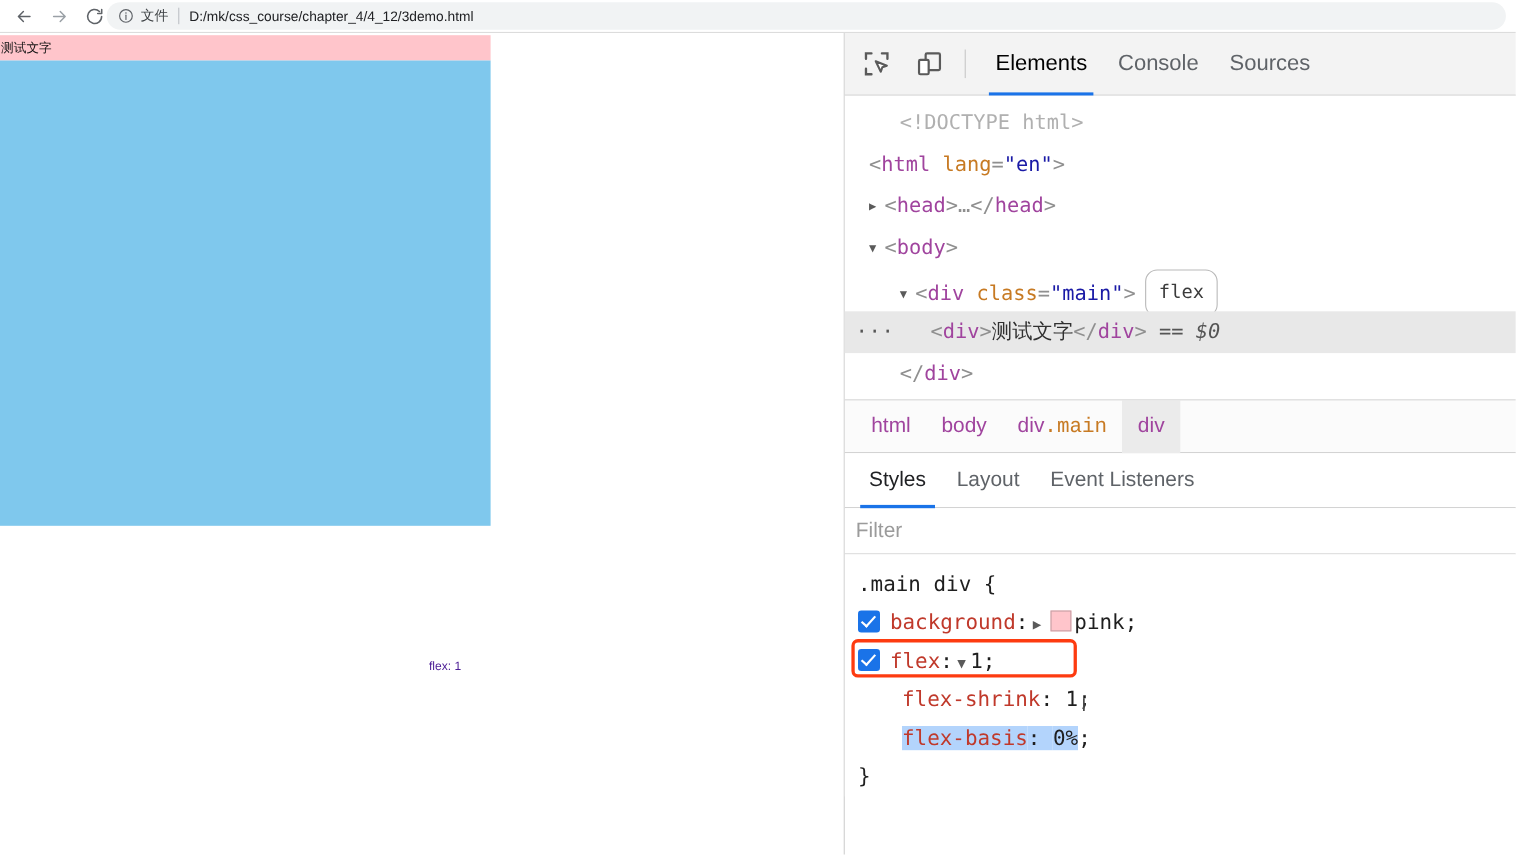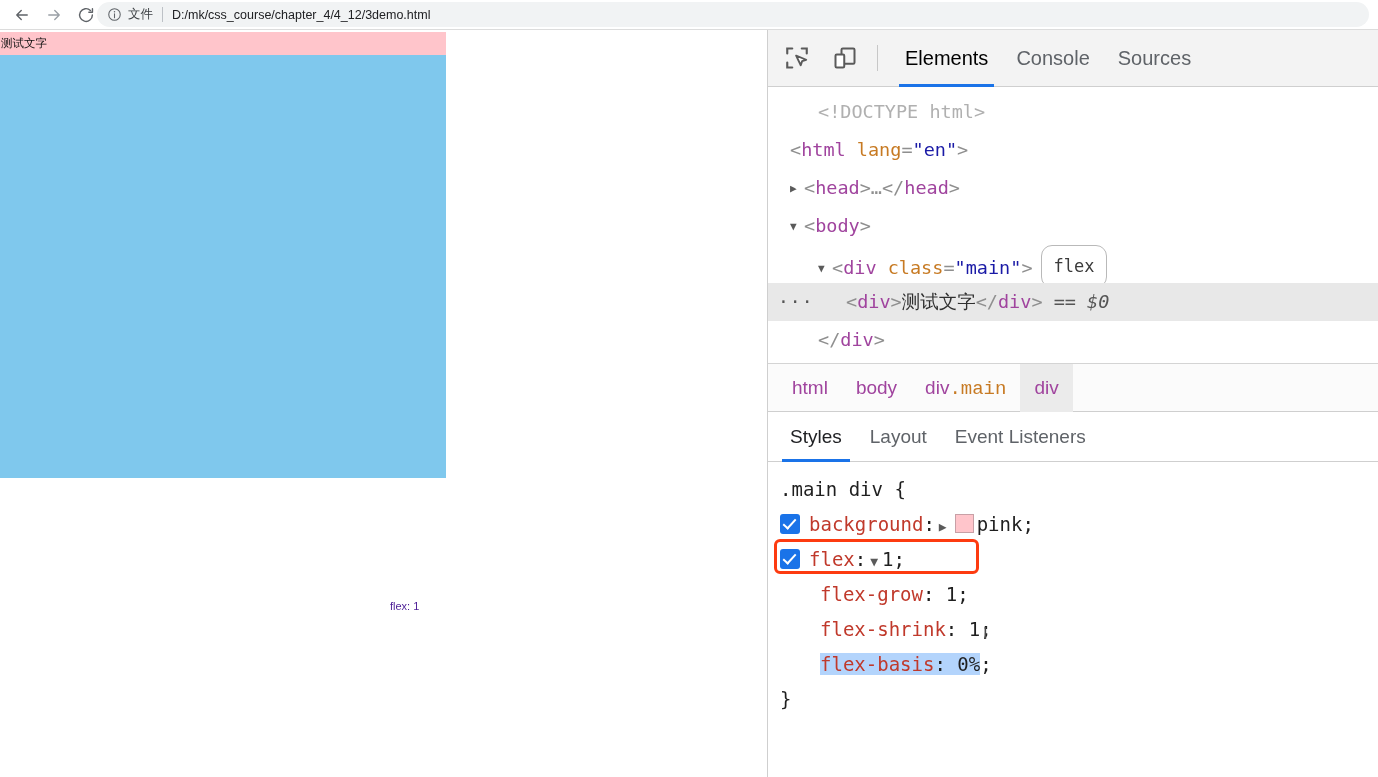--- a/index.html
+++ b/index.html
@@ -329,39 +329,39 @@
       <div class="crumb"><span>div</span><span class="cls">.main</span></div>
       <div class="crumb active">div</div>
     </div>
 
     <div class="sidetabbar">
       <div class="sidetab selected">Styles</div>
       <div class="sidetab">Layout</div>
       <div class="sidetab">Event Listeners</div>
     </div>
 
+    <div class="filterbar">
+      <input class="filter-input" type="text" placeholder="Filter" style="">
+    </div>
 
     <div class="rules">
 
       <div class="rule-line">
         <span class="sel-name">.main div {</span>
       </div>
 
       <div class="rule-line">
         <span class="cb"></span><span class="prop">background</span><span class="semi">:</span><span class="arrow-right">▶</span><span class="swatch"></span><span class="value">pink</span><span class="semi">;</span>
       </div>
 
       <div class="rule-line">
         <span class="cb"></span><span class="prop">flex</span><span class="semi">:</span><span class="arrow-down">▼</span><span class="value">1</span><span class="semi">;</span>
         <span class="hl-box"></span>
       </div>
 
-      <div class="rule-line sub-indent">
-        <span class="prop-dim">flex-grow</span><span class="semi">: </span><span class="value">1</span><span class="semi">;</span>
-      </div>
 
       <div class="rule-line sub-indent">
         <span class="prop-dim">flex-shrink</span><span class="semi">: </span><span class="value">1</span><span class="semi">;</span>
         <span class="caret-mark" style="left:215px; top:4px;">I</span>
       </div>
 
       <div class="rule-line sub-indent">
         <span class="prop-dim selected-text">flex-basis</span><span class="semi selected-text">: </span><span class="value selected-text">0%</span><span class="semi">;</span>
       </div>
 

